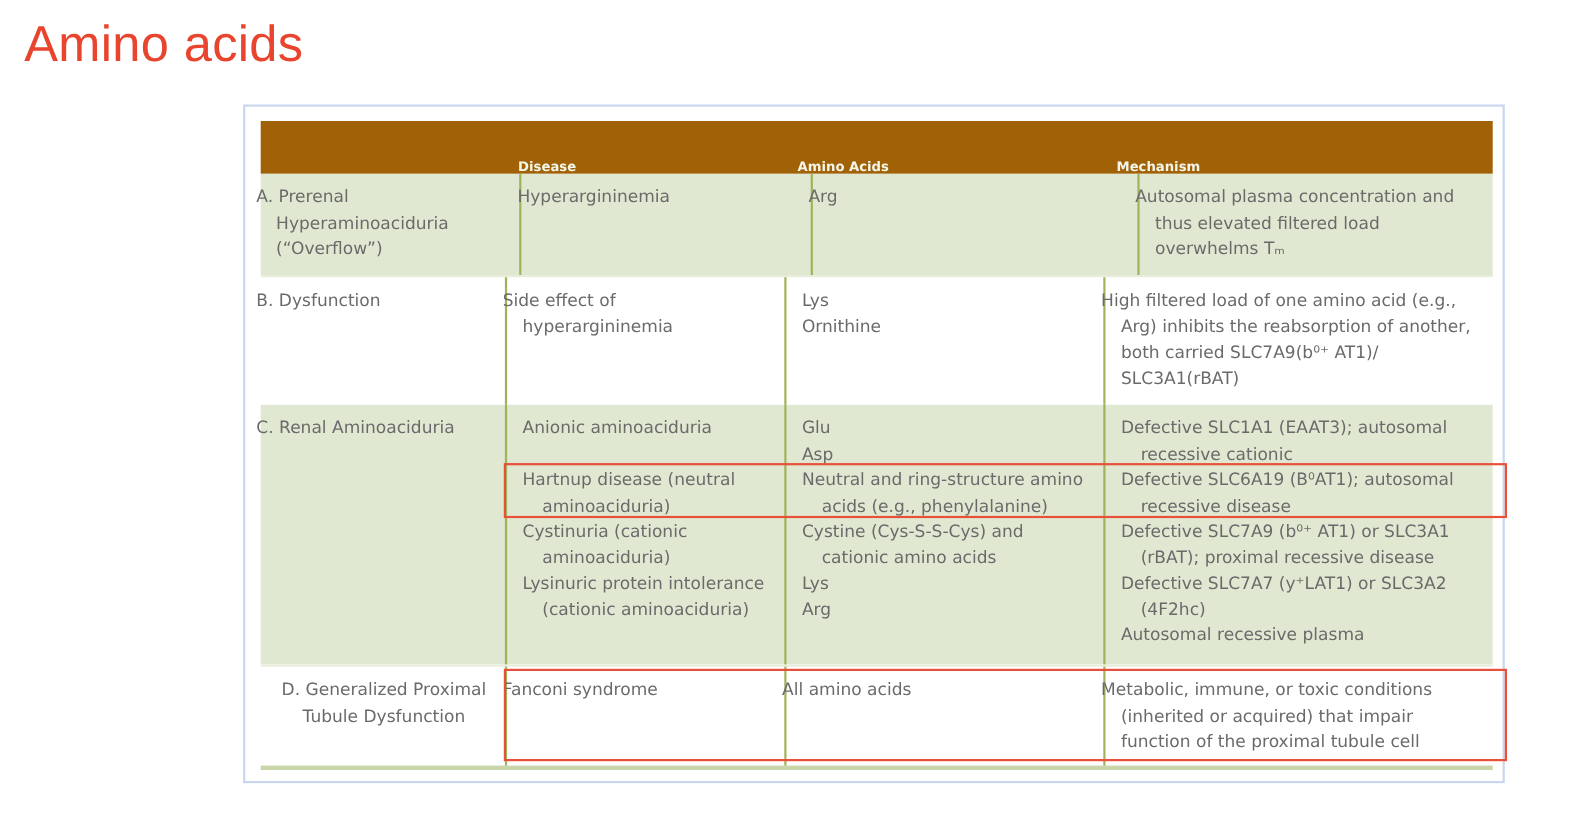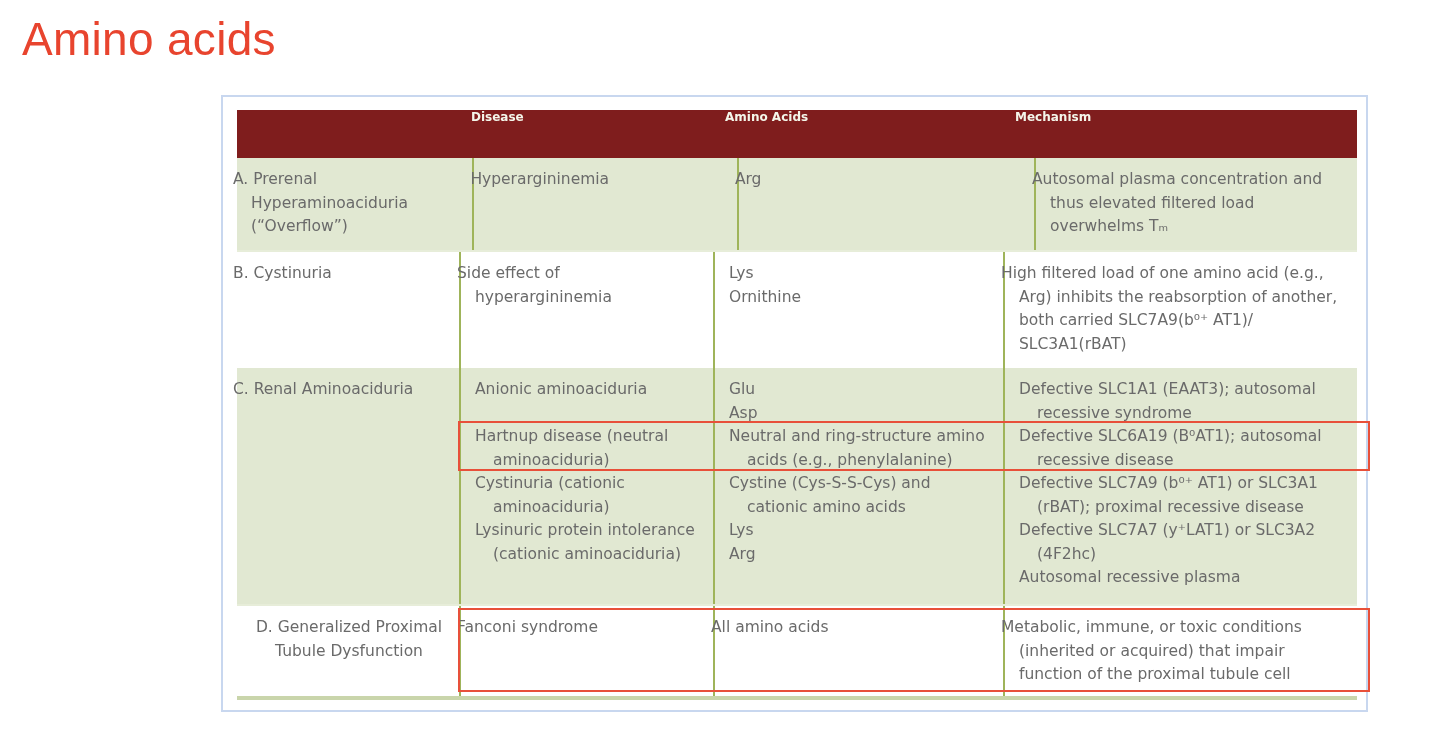--- a/index.html
+++ b/index.html
@@ -13,22 +13,22 @@
   }
   .frame {
     position: absolute; left: 221px; top: 95px; width: 1147px; height: 617px;
     border: 2px solid #c8d7ef; box-sizing: border-box; background: #fff;
   }
   .tbl {
     position: absolute; left: 237px; top: 110px; width: 1120px;
     font-family: "DejaVu Sans", sans-serif; color: #6a6a6a;
   }
   .hdr {
-    display: flex; height: 48px; background: #7f1d1d; color: #f4f6ea;
-    font-size: 12px; font-weight: bold; align-items: flex-start;
+    display: flex; height: 48px; background: #a16207; color: #f4f6ea;
+    font-size: 12px; font-weight: bold; align-items: flex-end;
   }
   .hdr div { box-sizing: border-box; padding-left: 12px; }
   .c0 { width: 222px; }
   .c1 { width: 254px; }
   .c2 { width: 290px; }
   .c3 { width: 354px; }
   .row { display: flex; font-size: 15.5px; line-height: 23.5px; }
   .row > div { box-sizing: border-box; padding: 10px 12px 10px 14px; }
   .row > div + div { border-left: 2px solid #9fb45a; }
   .shade { background: #e1e8d2; }
@@ -57,21 +57,21 @@
   </div>
 
   <div class="row shade" style="height:92px;gap:32px;">
     <div class="c0 hang">A. Prerenal Hyperaminoaciduria (“Overflow”)</div>
     <div class="c1 hang">Hyperargininemia</div>
     <div class="c2 hang">Arg</div>
     <div class="c3 hang">Autosomal plasma concentration and thus elevated filtered load overwhelms Tₘ</div>
   </div>
 
   <div class="row plain" style="height:116px;">
-    <div class="c0 hang">B. Cystinuria</div>
+    <div class="c0 hang">B. Dysfunction</div>
     <div class="c1 hang">Side effect of hyperargininemia</div>
     <div class="c2 stack">
       <div>Lys</div>
       <div>Ornithine</div>
     </div>
     <div class="c3 hang">High filtered load of one amino acid (e.g., Arg) inhibits the reabsorption of another, both carried SLC7A9(b⁰⁺ AT1)/ SLC3A1(rBAT)</div>
   </div>
 
   <div class="row shade" style="height:236px;">
     <div class="c0 hang">C. Renal Aminoaciduria</div>
@@ -83,21 +83,21 @@
     </div>
     <div class="c2 stack">
       <div>Glu</div>
       <div>Asp</div>
       <div class="hang">Neutral and ring-structure amino acids (e.g., phenylalanine)</div>
       <div class="hang">Cystine (Cys-S-S-Cys) and cationic amino acids</div>
       <div>Lys</div>
       <div>Arg</div>
     </div>
     <div class="c3 stack">
-      <div class="hang">Defective SLC1A1 (EAAT3); autosomal recessive syndrome</div>
+      <div class="hang">Defective SLC1A1 (EAAT3); autosomal recessive cationic</div>
       <div class="hang">Defective SLC6A19 (B⁰AT1); autosomal recessive disease</div>
       <div class="hang">Defective SLC7A9 (b⁰⁺ AT1) or SLC3A1 (rBAT); proximal recessive disease</div>
       <div class="hang">Defective SLC7A7 (y⁺LAT1) or SLC3A2 (4F2hc)</div>
       <div class="hang">Autosomal recessive plasma</div>
     </div>
   </div>
 
   <div class="row plain" style="height:90px;">
     <div class="c0 center">D. Generalized Proximal Tubule Dysfunction</div>
     <div class="c1 hang">Fanconi syndrome</div>

